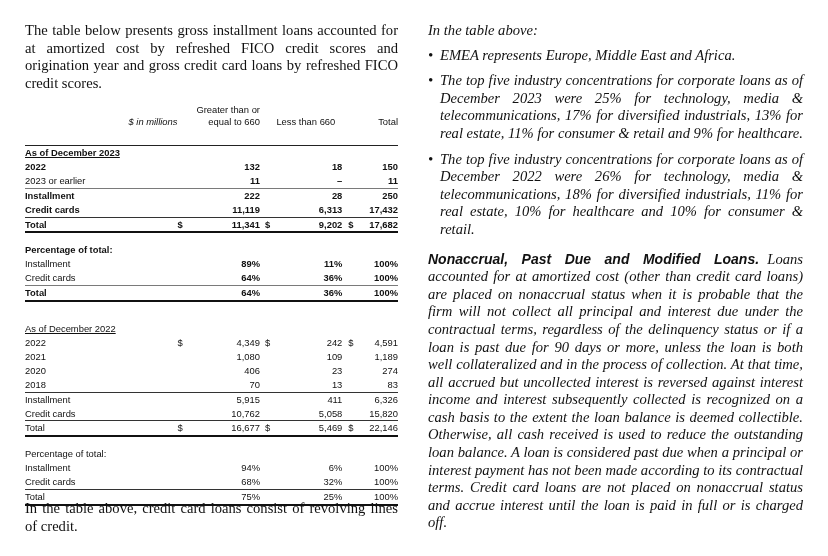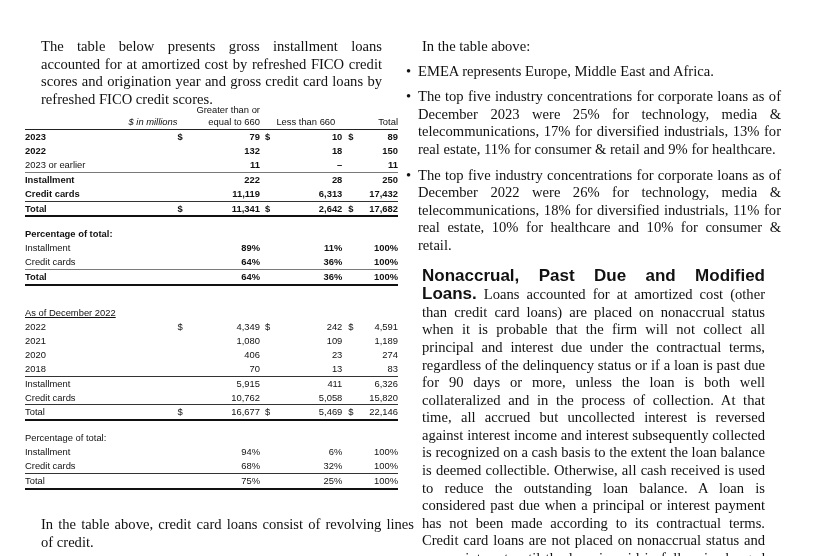--- a/index.html
+++ b/index.html
@@ -1,50 +1,50 @@
 <!DOCTYPE html>
 <html><head>
 <meta charset="utf-8">
 <style>
   html, body { margin: 0; padding: 0; background: #ffffff; }
   body { width: 828px; height: 556px; position: relative; overflow: hidden; color: #111; }
   .serif { font-family: "Liberation Serif", "DejaVu Serif", serif; }
   .sans { font-family: "Liberation Sans", "DejaVu Sans", sans-serif; }
 
   #left { position: absolute; left: 25px; top: 22px; width: 373px; }
-  #right { position: absolute; left: 406px; top: 22px; width: 375px; }
-
-  .para { font-size: 14.6px; line-height: 17.6px; text-align: justify; margin: 16px; }
+  #right { position: absolute; left: 428px; top: 22px; width: 375px; font-style: italic; }
+
+  .para { font-size: 14.6px; line-height: 17.6px; text-align: justify; margin: 0; }
   .para.last-justify { text-align-last: left; }
 
   
   .fico { position: absolute; left: 0; width: 373px; font-size: 9.4px; }
   .fico table { border-collapse: collapse; width: 100%; table-layout: fixed; }
   .fico td { padding: 0; height: 13.9px; line-height: 13.9px; white-space: nowrap; }
   .c-label { width: 148px; }
   .c-d1 { width: 12px; }
   .c-v1 { width: 70px; text-align: right; padding-right: 2px !important; }
   .c-d2 { width: 14px; padding-left: 3px !important; }
   .c-v2 { width: 64px; text-align: right; }
   .c-d3 { width: 14px; padding-left: 6px !important; }
   .c-v3 { width: 40px; text-align: right; }
-  .hdr td { vertical-align: bottom; line-height: 11.5px; height: auto; padding-bottom: 2px; }
+  .hdr td { vertical-align: bottom; line-height: 11.5px; height: auto; padding-bottom: 18px; }
   .hdr .hlab { font-style: italic; text-align: right; }
   .hdr { border-bottom: 1.3px solid #222; }
   .b td { font-weight: bold; }
   .ul { text-decoration: underline; }
   .rule-top td { border-top: 1.6px solid #7a7a7a; }
   .rule-thin td { border-top: 1px solid #333; }
   .rule-bot td { border-bottom: 2.6px solid #111; }
   .spacer td { height: 10px; }
 
   ul.bullets { list-style: none; margin: 0; padding: 0; }
   ul.bullets li { position: relative; padding-left: 12px; margin: 0; }
   ul.bullets li .dot { position: absolute; left: 0; top: 0; }
-  .head-b { font-family: "Liberation Sans", "DejaVu Sans", sans-serif; font-weight: bold; font-size: 17px; word-spacing: 5px; }
+  .head-b { font-family: "Liberation Sans", "DejaVu Sans", sans-serif; font-weight: bold; font-size: 14px; word-spacing: 5px; }
 </style>
 </head>
 <body>
 
 <div id="left">
   <p class="para serif last-justify">The table below presents gross installment loans accounted for at amortized cost by refreshed FICO credit scores and origination year and gross credit card loans by refreshed FICO credit scores.</p>
 
   <div class="fico sans" style="top:82px;">
     <table>
       <colgroup>
@@ -64,27 +64,21 @@
           <div>Greater than or</div>
           <div>equal to 660</div>
         </td>
         <td></td>
         <td class="c-v2" style="text-align:left">Less than 660</td>
         <td></td>
         <td class="c-v3">Total</td>
       </tr>
 
       <tr class="b">
-        <td>2023</td>
-        <td>$</td>
-        <td class="c-v1">79</td>
-        <td class="c-d2">$</td>
-        <td class="c-v2">10</td>
-        <td class="c-d3">$</td>
-        <td class="c-v3">89</td>
+        <td colspan="7"><span class="ul">As of December 2023</span></td>
       </tr>
       <tr class="b">
         <td>2022</td>
             <td></td>
         <td class="c-v1">132</td>
             <td></td>
         <td class="c-v2">18</td>
             <td></td>
         <td class="c-v3">150</td>
       </tr>
@@ -113,21 +107,21 @@
             <td></td>
         <td class="c-v2">6,313</td>
             <td></td>
         <td class="c-v3">17,432</td>
       </tr>
       <tr class="b rule-thin rule-bot">
         <td>Total</td>
         <td>$</td>
         <td class="c-v1">11,341</td>
         <td class="c-d2">$</td>
-        <td class="c-v2">2,642</td>
+        <td class="c-v2">9,202</td>
         <td class="c-d3">$</td>
         <td class="c-v3">17,682</td>
       </tr>
       <tr class="spacer">
             <td colspan="7"></td>
           </tr>
       <tr class="b">
         <td colspan="7">Percentage of total:</td>
       </tr>
       <tr class="b">

